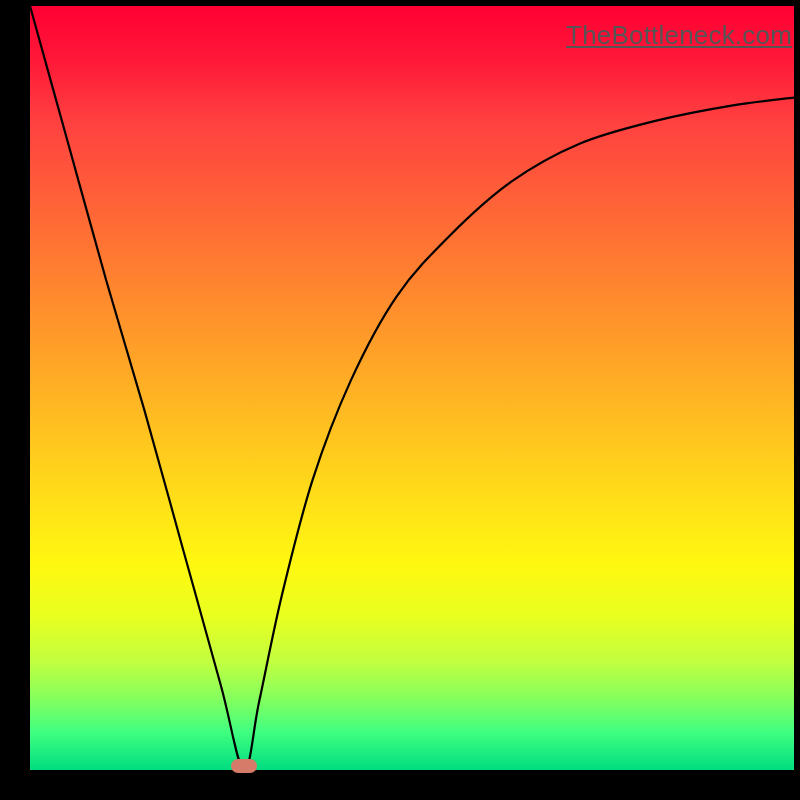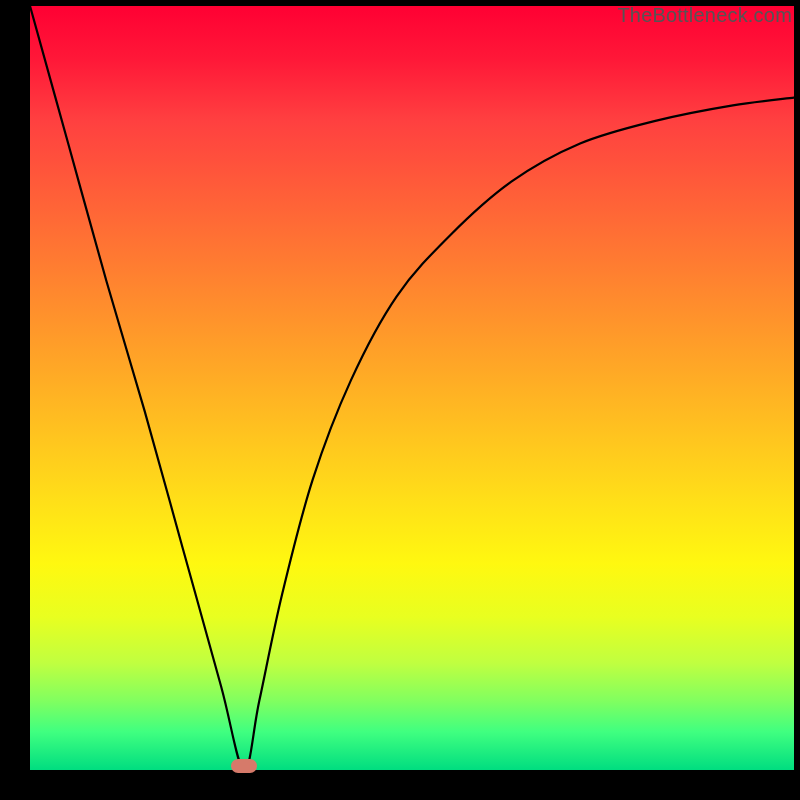--- a/index.html
+++ b/index.html
@@ -52,26 +52,27 @@
   .marker {
     position: absolute;
     width: 26px;
     height: 14px;
     border-radius: 7px;
     background: #d67a6a;
     transform: translate(-50%, -50%);
   }
   .watermark {
     position: absolute;
-    top: 4px;
+    top: 20px;
     right: 8px;
     color: #555;
-    font-size: 20px;
+    font-size: 26px;
     letter-spacing: 0.2px;
     user-select: none;
+    text-decoration: underline;
   }
 </style>
 </head>
 <body>
 
 <div class="stage">
 
   <div class="plot-area">
     <svg class="curve-svg" viewBox="0 0 764 764" preserveAspectRatio="none">
       <path fill="none" stroke="#000" stroke-width="2.2" stroke-linecap="round" d="M 0 0 C 6.366666666666667 22.919999999999998, 25.46666666666667 91.67999999999998, 38.2 137.51999999999998 C 50.93333333333334 183.35999999999999, 63.66666666666667 230.4733333333333, 76.4 275.03999999999996 C 89.13333333333334 319.6066666666666, 101.86666666666666 360.35333333333335, 114.6 404.92 C 127.33333333333333 449.4866666666667, 140.06666666666666 496.6, 152.8 542.44 C 165.53333333333336 588.2800000000001, 180.81333333333333 643.0333333333334, 191 679.96 C 201.18666666666667 716.8866666666667, 207.55333333333334 761.4533333333334, 213.92000000000002 764 C 220.2866666666667 766.5466666666666, 222.83333333333331 724.5266666666666, 229.2 695.24 C 235.56666666666666 665.9533333333334, 243.20666666666668 625.2066666666666, 252.12 588.28 C 261.03333333333336 551.3533333333334, 271.22 509.3333333333333, 282.68 473.68 C 294.14 438.0266666666667, 306.87333333333333 404.92, 320.88 374.36 C 334.88666666666666 343.8, 350.16666666666663 314.5133333333333, 366.71999999999997 290.32 C 383.2733333333333 266.12666666666667, 401.1 248.30000000000004, 420.20000000000005 229.20000000000005 C 439.30000000000007 210.10000000000005, 459.67333333333335 191.00000000000003, 481.32 175.72000000000003 C 502.96666666666664 160.44000000000003, 525.8866666666665 147.70666666666665, 550.0799999999999 137.51999999999998 C 574.2733333333333 127.33333333333331, 601.0133333333333 120.96666666666668, 626.48 114.60000000000002 C 651.9466666666667 108.23333333333336, 679.96 103.14000000000006, 702.88 99.32000000000005 C 725.8 95.50000000000004, 753.8133333333333 92.9533333333333, 764 91.67999999999995"></path>

